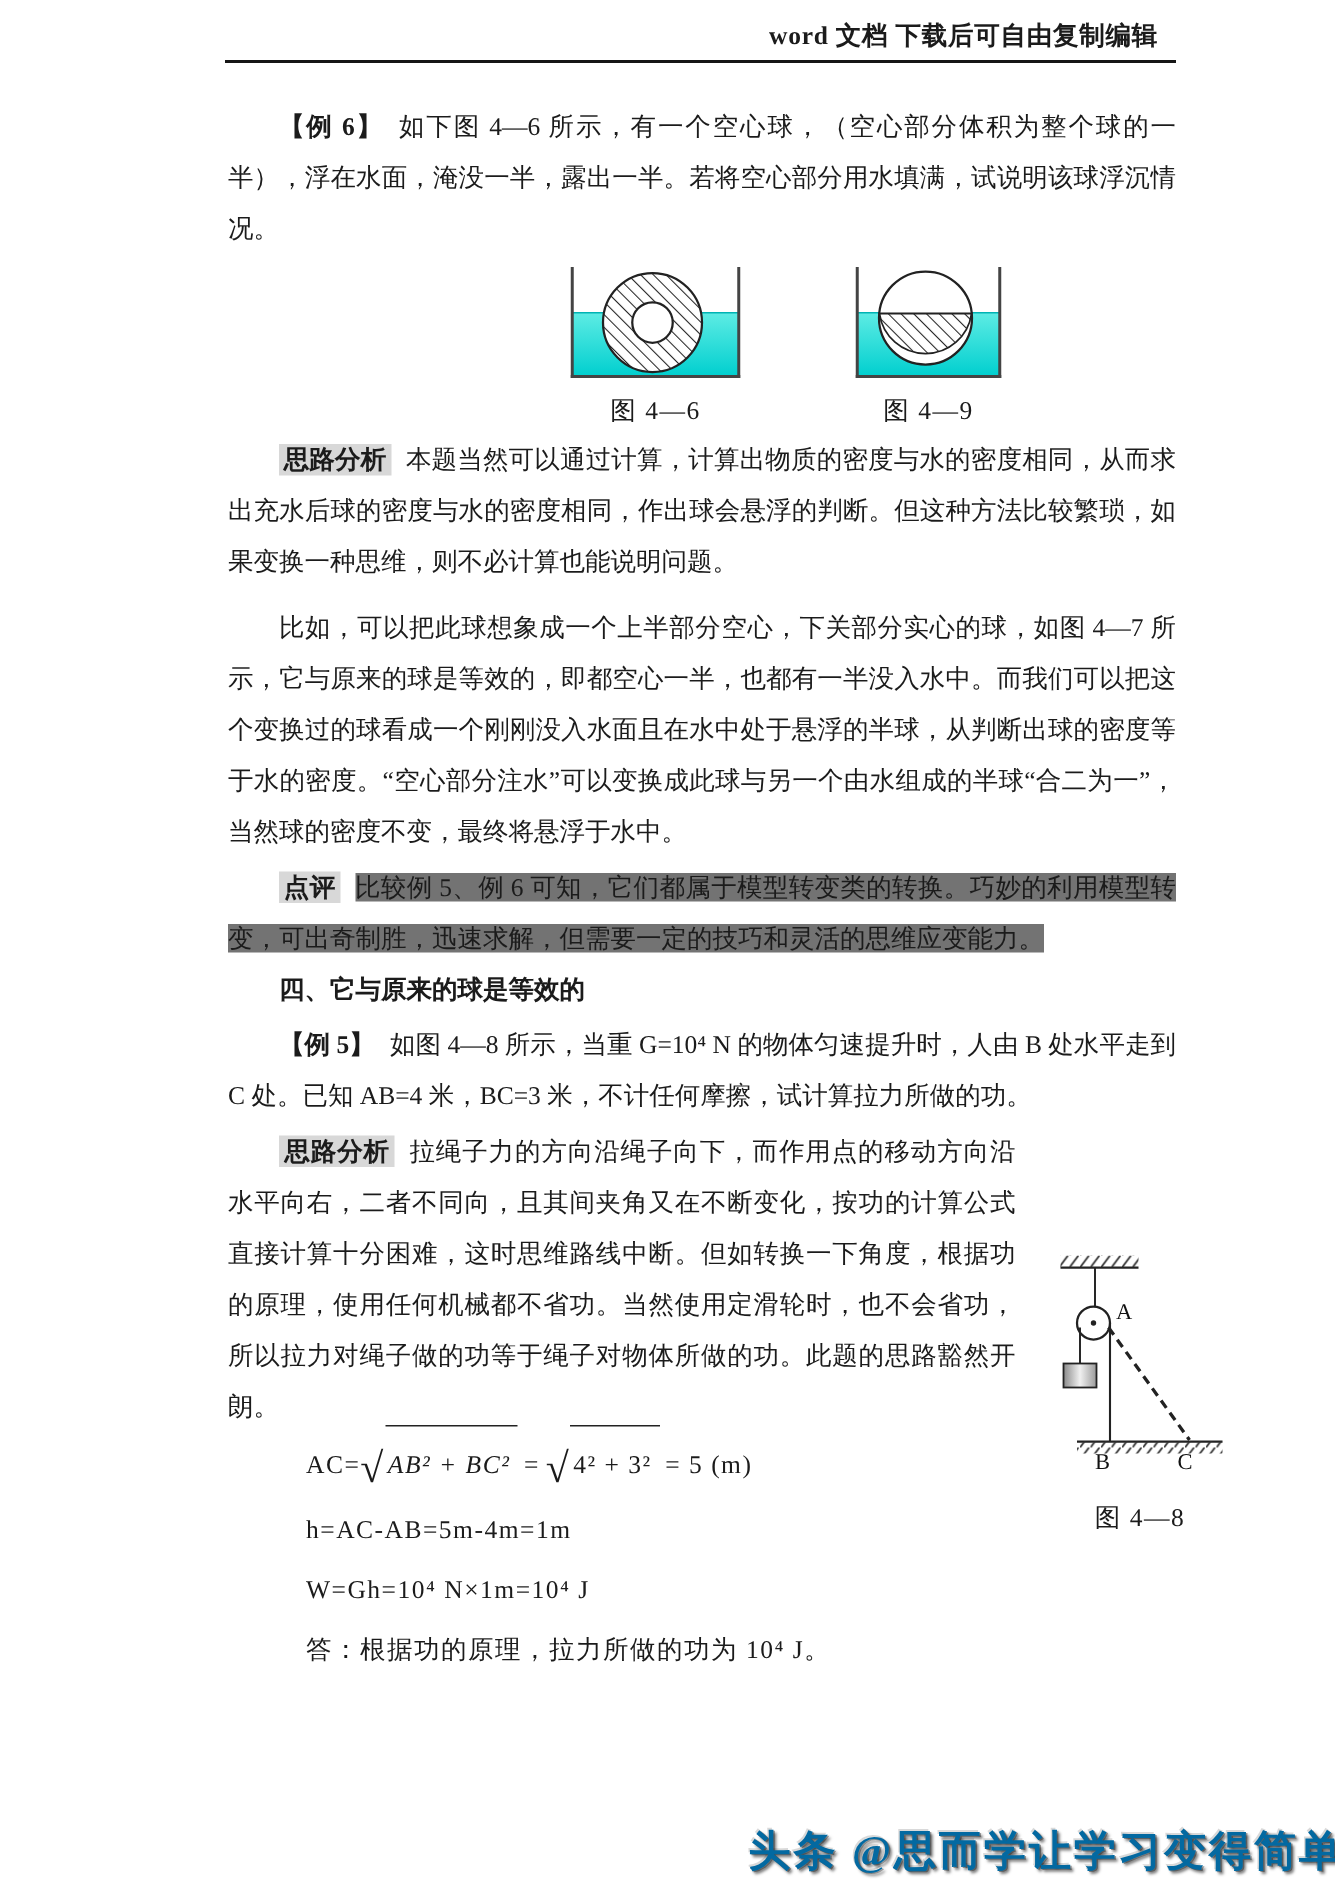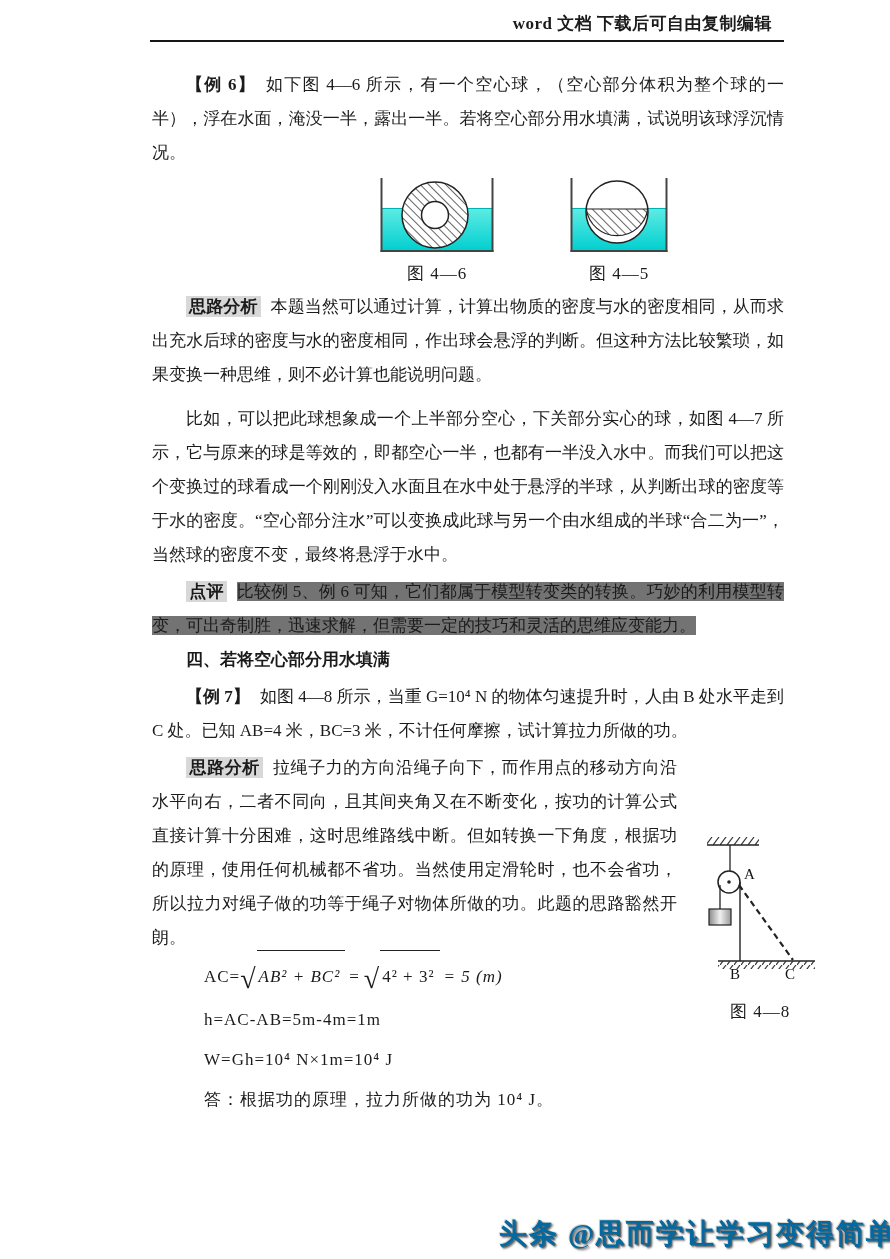--- a/index.html
+++ b/index.html
@@ -78,34 +78,34 @@
       <figure>
         <svg width="104" height="78" viewBox="0 0 104 78">
           <rect x="5" y="32" width="94" height="43" fill="url(#wg)"></rect>
           <line x1="5" y1="32.5" x2="99" y2="32.5" stroke="#00b3b3" stroke-width="1"></line>
           <line x1="4.5" y1="2" x2="4.5" y2="76" stroke="#444" stroke-width="2"></line>
           <line x1="99.5" y1="2" x2="99.5" y2="76" stroke="#444" stroke-width="2"></line>
           <line x1="3.5" y1="75" x2="100.5" y2="75" stroke="#444" stroke-width="2"></line>
           <circle cx="50" cy="36" r="31" fill="#ffffff" stroke="#222" stroke-width="1.5"></circle>
           <path d="M 19.3 33 A 31 31 0 0 0 80.7 33 Z" fill="url(#hatch)" stroke="#222" stroke-width="1.2"></path>
         </svg>
-        <figcaption>图 4—5</figcaption>
+        <figcaption>图 4—9</figcaption>
       </figure>
 
     </div>
 
     <p class="p-an1"><span style="display:inline-block;width:2em;"></span><span class="hl-lbl">思路分析</span><span>本题当然可以通过计算，计算出物质的密度与水的密度相同，从而求出充水后球的密度与水的密度相同，作出球会悬浮的判断。但这种方法比较繁琐，如果变换一种思维，则不必计算也能说明问题。</span></p>
 
     <p class="indent p-biru">比如，可以把此球想象成一个上半部分空心，下关部分实心的球，如图 4—7 所示，它与原来的球是等效的，即都空心一半，也都有一半没入水中。而我们可以把这个变换过的球看成一个刚刚没入水面且在水中处于悬浮的半球，从判断出球的密度等于水的密度。“空心部分注水”可以变换成此球与另一个由水组成的半球“合二为一”，当然球的密度不变，最终将悬浮于水中。</p>
 
     <p class="p-dianping"><span style="display:inline-block;width:2em;"></span><span class="hl-lbl">点评</span><span class="hl">比较例 5、例 6 可知，它们都属于模型转变类的转换。巧妙的利用模型转变，可出奇制胜，迅速求解，但需要一定的技巧和灵活的思维应变能力。</span></p>
 
-    <p class="indent p-heading">四、若将空心部分用水填满</p>
+    <p class="indent p-heading">四、它与原来的球是等效的</p>
 
-    <p class="indent p-ex7"><span class="ex-lbl">【例 7】</span><span>如图 4—8 所示，当重 G=10⁴ N 的物体匀速提升时，人由 B 处水平走到 C 处。已知 AB=4 米，BC=3 米，不计任何摩擦，试计算拉力所做的功。</span></p>
+    <p class="indent p-ex7"><span class="ex-lbl">【例 5】</span><span>如图 4—8 所示，当重 G=10⁴ N 的物体匀速提升时，人由 B 处水平走到 C 处。已知 AB=4 米，BC=3 米，不计任何摩擦，试计算拉力所做的功。</span></p>
 
     <p class="p-an2"><span class="fig48"><svg width="225" height="152" viewBox="0 0 225 152">
           <defs>
             <pattern id="tick" patternUnits="userSpaceOnUse" width="7" height="8">
               <line x1="0" y1="8" x2="6" y2="0" stroke="#333" stroke-width="1.2"></line>
             </pattern>
             <linearGradient id="wgrad" x1="0" y1="0" x2="1" y2="0">
               <stop offset="0" stop-color="#8a8a8a"></stop>
                 <stop offset="0.5" stop-color="#f0f0f0"></stop>
                 <stop offset="1" stop-color="#9a9a9a"></stop>
@@ -121,21 +121,21 @@
           <line x1="55" y1="53" x2="55" y2="132" stroke="#222" stroke-width="1.4"></line>
           <line x1="54" y1="56" x2="108" y2="131" stroke="#222" stroke-width="2.2" stroke-dasharray="6 4"></line>
           <line x1="33" y1="132" x2="130" y2="132" stroke="#222" stroke-width="1.5"></line>
           <rect x="33" y="132" width="97" height="8" fill="url(#tick)"></rect>
           <text x="59" y="50" font-size="15" fill="#111">A</text>
           <text x="50" y="150" font-size="15" fill="#111" text-anchor="middle">B</text>
           <text x="105" y="150" font-size="15" fill="#111" text-anchor="middle">C</text>
         </svg><span class="cap">图 4—8</span></span><span style="display:inline-block;width:2em;"></span><span class="hl-lbl">思路分析</span><span>拉绳子力的方向沿绳子向下，而作用点的移动方向沿水平向右，二者不同向，且其间夹角又在不断变化，按功的计算公式直接计算十分困难，这时思维路线中断。但如转换一下角度，根据功的原理，使用任何机械都不省功。当然使用定滑轮时，也不会省功，所以拉力对绳子做的功等于绳子对物体所做的功。此题的思路豁然开朗。</span></p>
 
 
-    <p class="sol formula"><span>AC=</span><span class="rad"><span class="sg">√</span><span class="rc it">AB² + BC²</span></span><span style="margin:0 4px;">=</span><span class="rad"><span class="sg">√</span><span class="rc">4² + 3²</span></span><span style="margin-left:4px;font-style:italic;">= 5 (m)</span></p>
+    <p class="sol formula"><span>AC=</span><span class="rad"><span class="sg">√</span><span class="rc it">AB² + BC²</span></span><span style="margin:0 4px;">=</span><span class="rad"><span class="sg">√</span><span class="rc">4² + 3²</span></span><span style="margin-left:4px;">= 5 (m)</span></p>
 
     <p class="sol" style="margin-top:6px;">h=AC-AB=5m-4m=1m</p>
 
     <p class="sol" style="margin-top:6px;">W=Gh=10⁴ N×1m=10⁴ J</p>
 
     <p class="sol" style="margin-top:6px;">答：根据功的原理，拉力所做的功为 10⁴ J。</p>
 
     <div class="clear"></div>
   </div>
 

